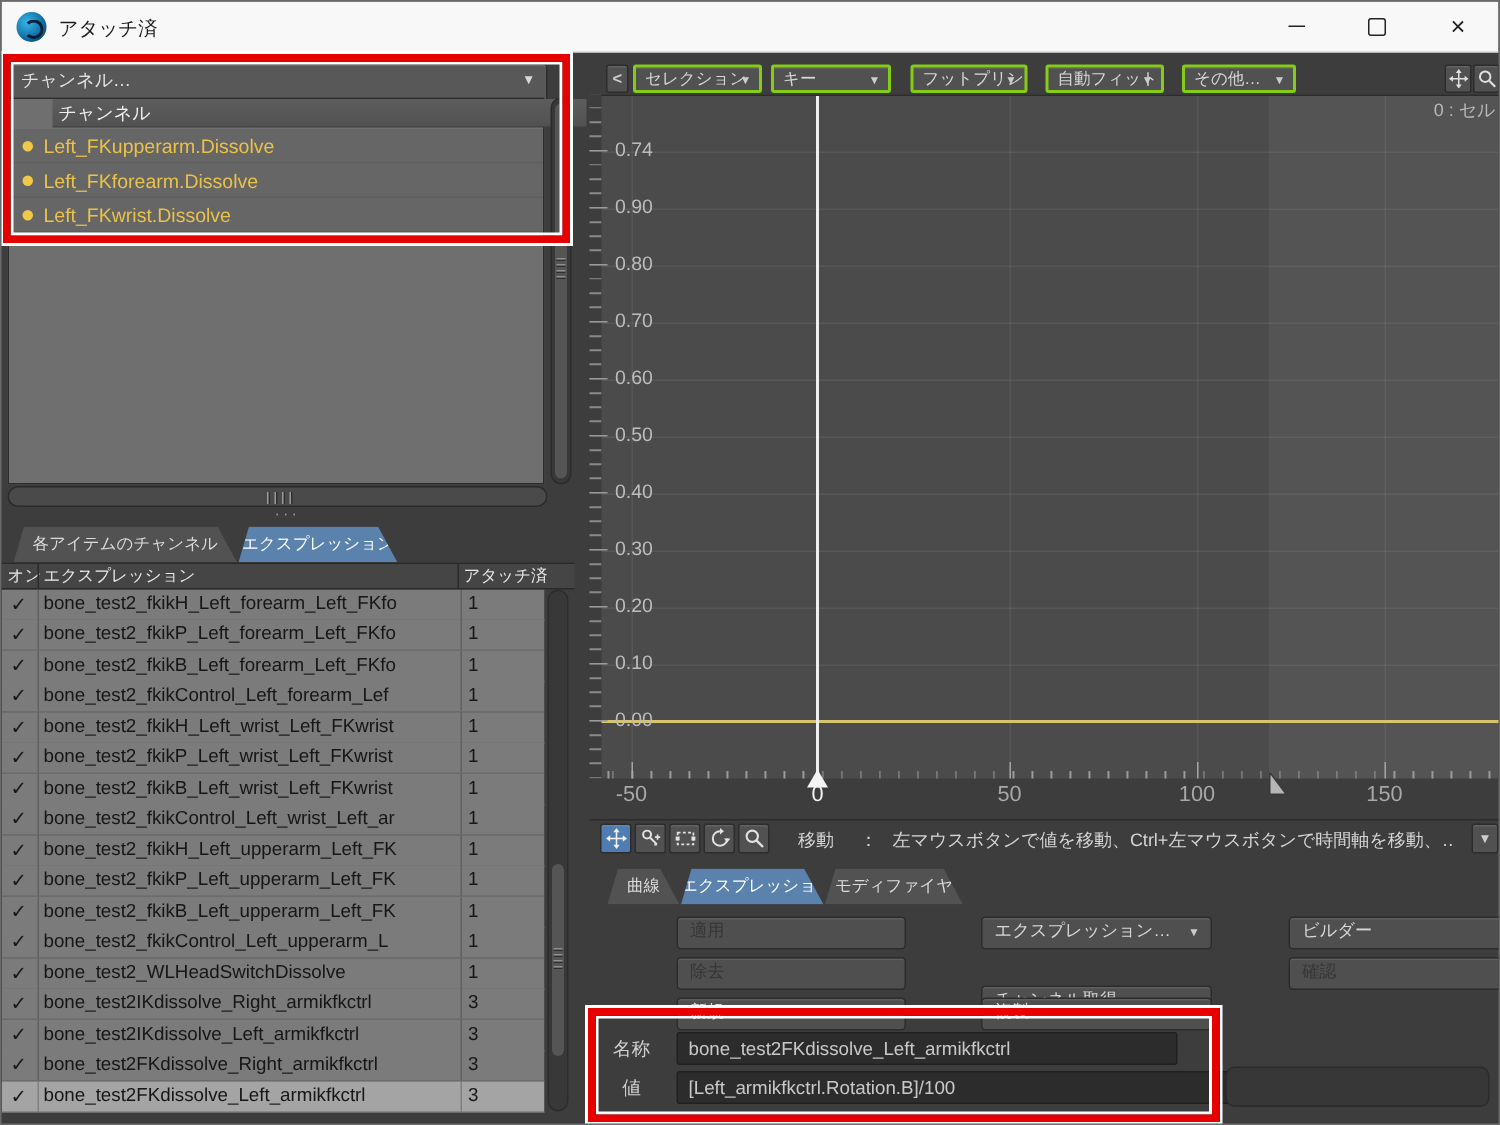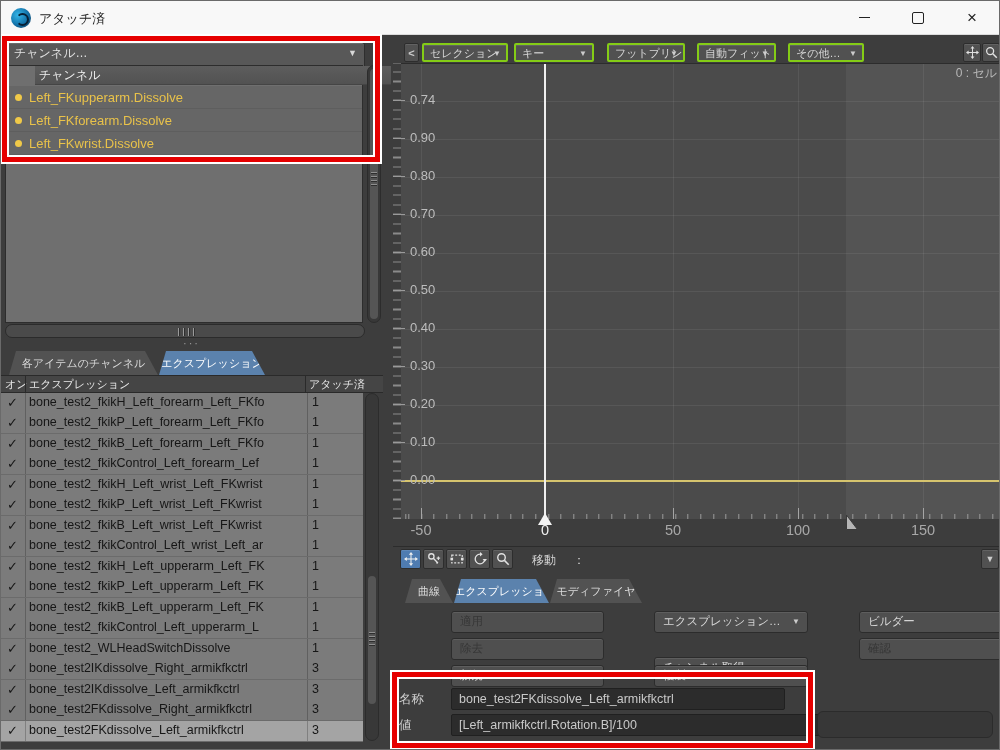--- a/index.html
+++ b/index.html
@@ -88,21 +88,21 @@
 
   
   .statusline{left:392px;top:545px;width:608px;height:1px;background:#2c2c2c;}
   .stext{font-size:12px;color:#d5d5d5;}
 
   
   .pbtn{position:absolute;height:20px;background:#4f4f4f;border:1px solid #2c2c2c;border-radius:3px;
         box-shadow:inset 0 1px 0 rgba(255,255,255,.09);font-size:11.5px;color:#d8d8d8;line-height:19px;padding-left:8px;}
   .pbtn.disabled{color:#363636;}
   .pbtn .chev{position:absolute;right:7px;top:0;font-size:8px;line-height:19px;color:#ccc;}
-  .fld-label{font-size:12.5px;color:#d0d0d0;text-align:left;}
+  .fld-label{font-size:12.5px;color:#d0d0d0;text-align:center;}
   .fld{background:#2c2c2c;border:1px solid #202020;border-radius:2px;color:#c9c9c9;font-size:12.5px;line-height:20px;padding-left:7px;}
   .emptybar{left:816px;top:710px;width:176px;height:27px;background:#373737;border:1px solid #2b2b2b;border-radius:6px;}
 </style>
 </head>
 <body>
 
 <div class="win">
 
   <div class="abs titlebar">
     <div class="abs app-icon"></div>
@@ -418,20 +418,21 @@
     </svg>
   </div>
   <div class="abs icon-btn" style="left:491px;top:548px;width:21px;height:20px;">
     <svg width="14" height="14" viewBox="0 0 16 16">
       <circle cx="6.3" cy="6.3" r="4.3" fill="none" stroke="#e2e2e2" stroke-width="1.6"></circle>
       <line x1="9.6" y1="9.6" x2="14.5" y2="14.5" stroke="#e2e2e2" stroke-width="1.8"></line>
     </svg>
   </div>
   <div class="abs stext nowrap" style="left:531px;top:551px;">移動</div>
   <div class="abs stext nowrap" style="left:572px;top:551px;">：</div>
+  <div class="abs stext nowrap" style="left:594px;top:551px;width:375px;">左マウスボタンで値を移動、Ctrl+左マウスボタンで時間軸を移動、…</div>
   <div class="abs icon-btn" style="left:980px;top:548px;width:18px;height:20px;color:#ccc;font-size:9px;">
     <span>▼</span>
   </div>
 
   <div class="abs tab nowrap" style="left:404px;top:578px;width:48px;">
     <span>曲線</span></div>
   <div class="abs tab active nowrap" style="left:453px;top:578px;width:95px;">
     <span>エクスプレッション</span></div>
   <div class="abs tab nowrap" style="left:549px;top:578px;width:92px;">
     <span>モディファイヤ</span></div>

